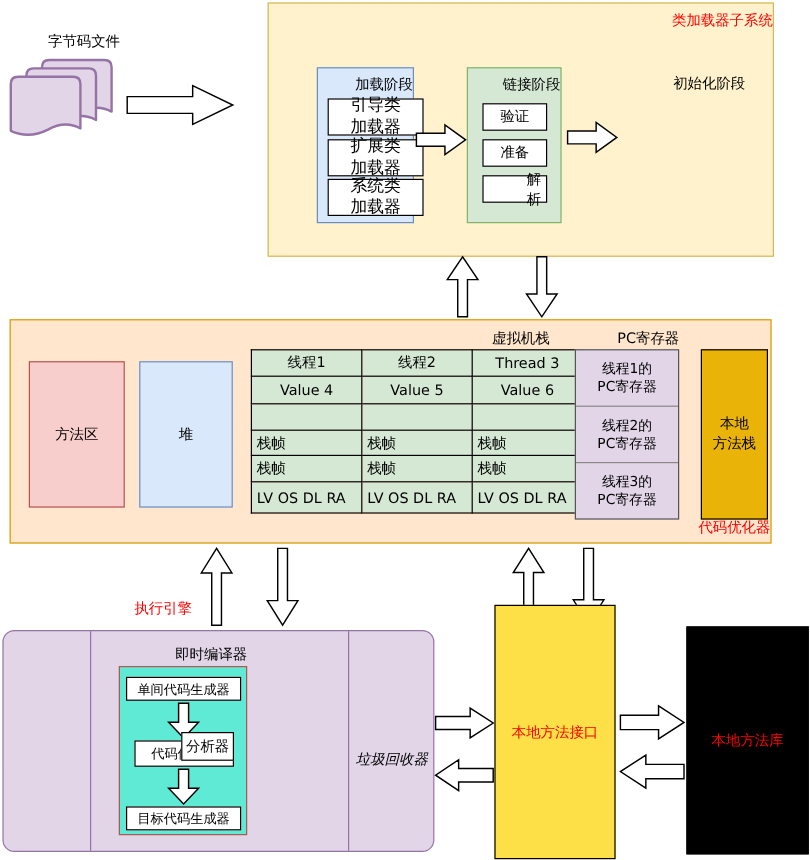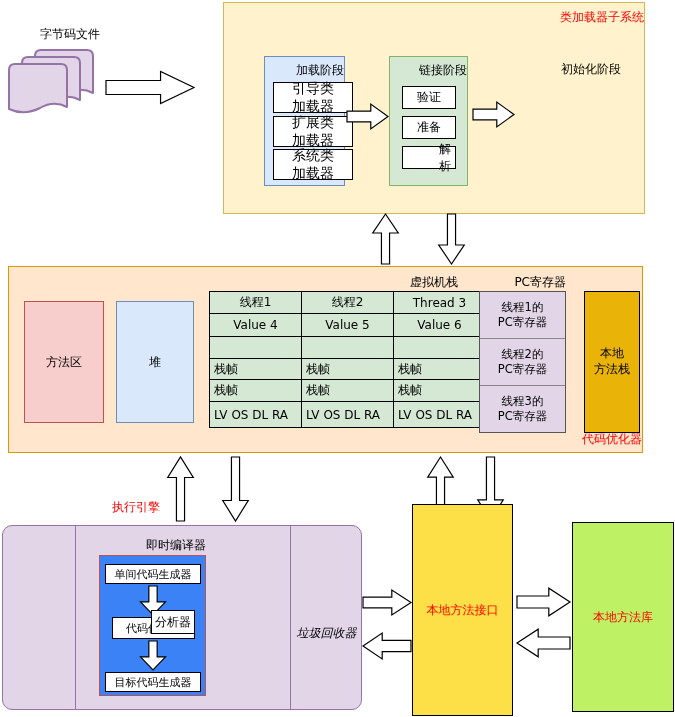--- a/index.html
+++ b/index.html
@@ -55,28 +55,28 @@
   .nstack{left:575px;top:24px;width:56px;height:142px;background:#eab308;border:1px solid #000;line-height:1.3;}
 
   
   .engine-label{left:60px;top:499px;width:100px;}
   .engine{left:2px;top:525px;width:360px;height:185px;background:#E1D5E7;border:1px solid #9673A6;border-radius:10px;}
   .divider{position:absolute;top:0;bottom:0;width:0;border-left:1px solid #9673A6;}
   .d1{left:72px;} .d2{left:287px;}
   .interpreter{position:absolute;left:0;top:0;width:72px;height:100%;}
   .gc{position:absolute;left:287px;top:16px;width:73px;height:100%;font-style:italic;}
   .jit-title{left:96px;top:11px;width:107px;}
-  .jitbox{left:96px;top:29px;width:107px;height:141px;background:#3b82f6;border:1px solid #B85450;}
+  .jitbox{left:96px;top:29px;width:107px;height:141px;background:#5eead4;border:1px solid #B85450;}
   .stage{left:5px;width:96px;height:20px;font-size:11px;}
   .st1{top:8px;} .st2{top:61px;left:12px;width:83px;height:22px;} .st3{top:116px;}
   .profiler{left:148px;top:84px;width:44px;height:24px;}
 
   
   .nmi{left:412px;top:504px;width:101px;height:212px;background:#fde047;border:1px solid #000;}
-  .nml{left:572px;top:522px;width:102px;height:190px;background:#bef264;border:1px solid #000;}
+  .nml{left:572px;top:522px;width:102px;height:190px;background:#000000;border:1px solid #000;}
 </style>
 </head>
 <body>
 
 <div class="canvas">
 
   <div class="label bytecode-label">字节码文件</div>
   <svg class="docs" viewBox="0 0 92 80">
     <g fill="#E1D5E7" stroke="#9673A6" stroke-width="2" stroke-linejoin="round">
       <path transform="translate(26,0)" d="M 3,8 Q 3,2 9,2 L 55,2 Q 61,2 61,8 L 61,45 Q 48,38 34,46 Q 18,54 3,47 Z"></path>

